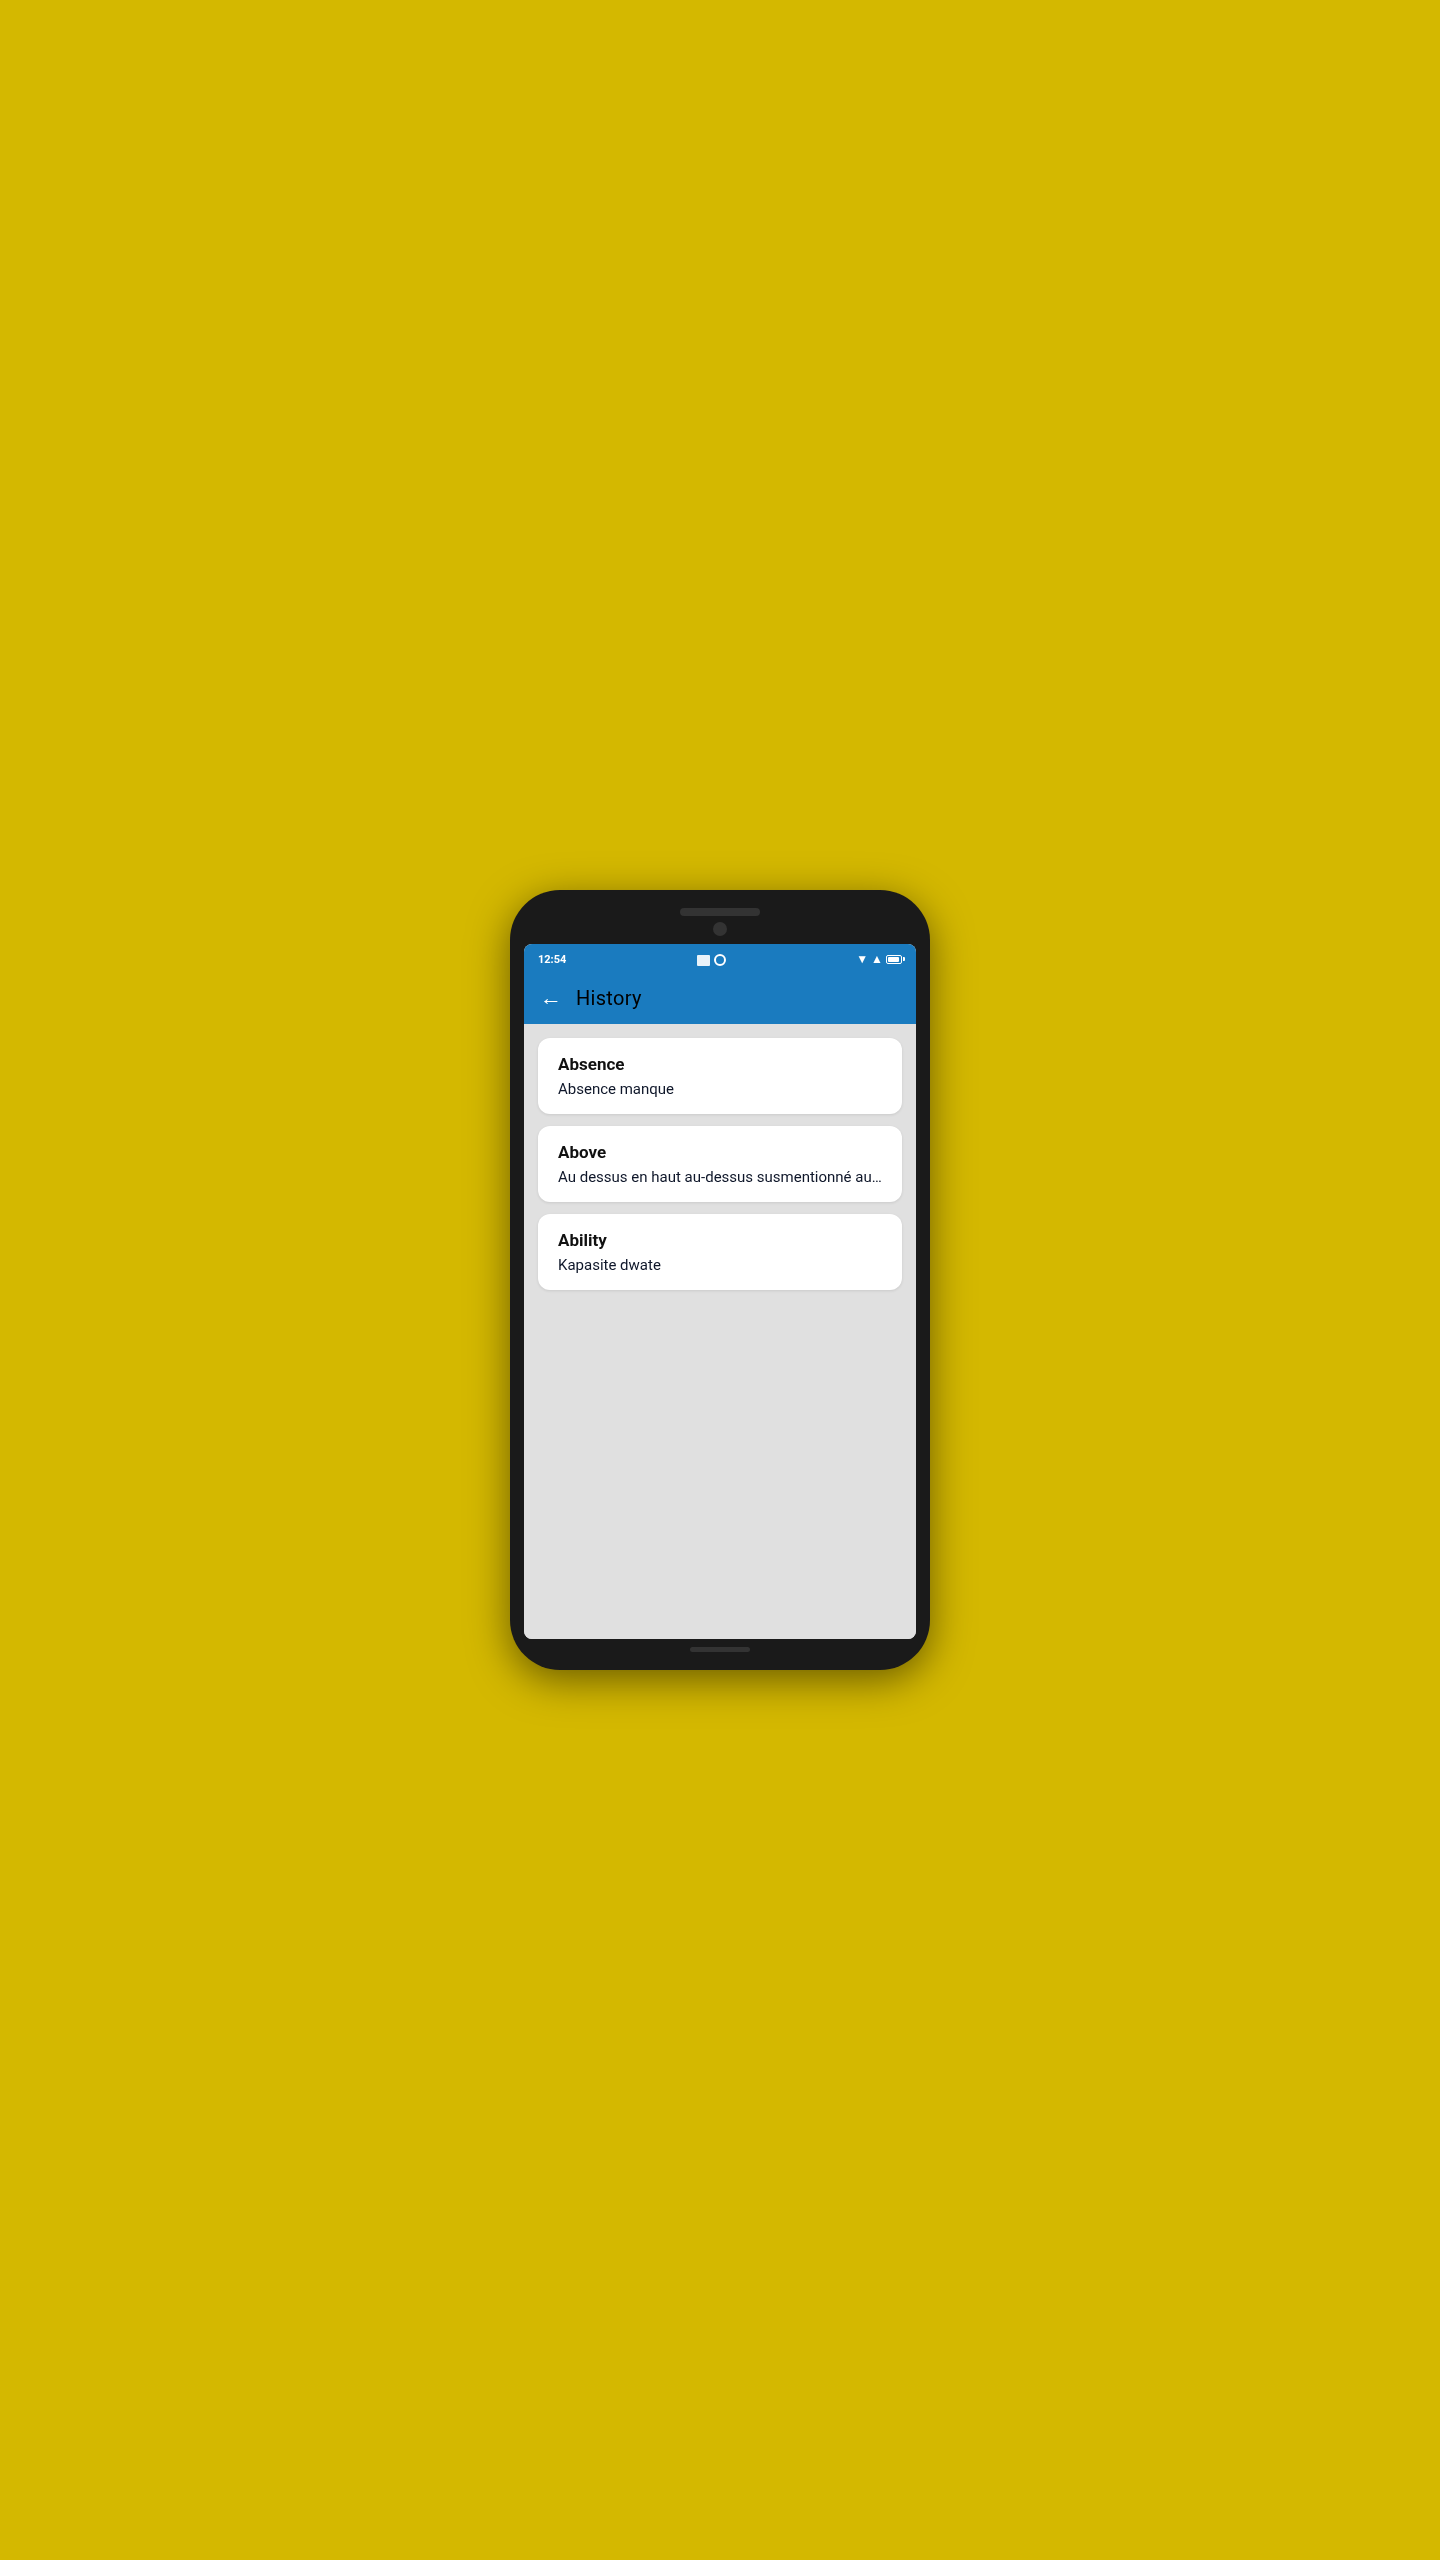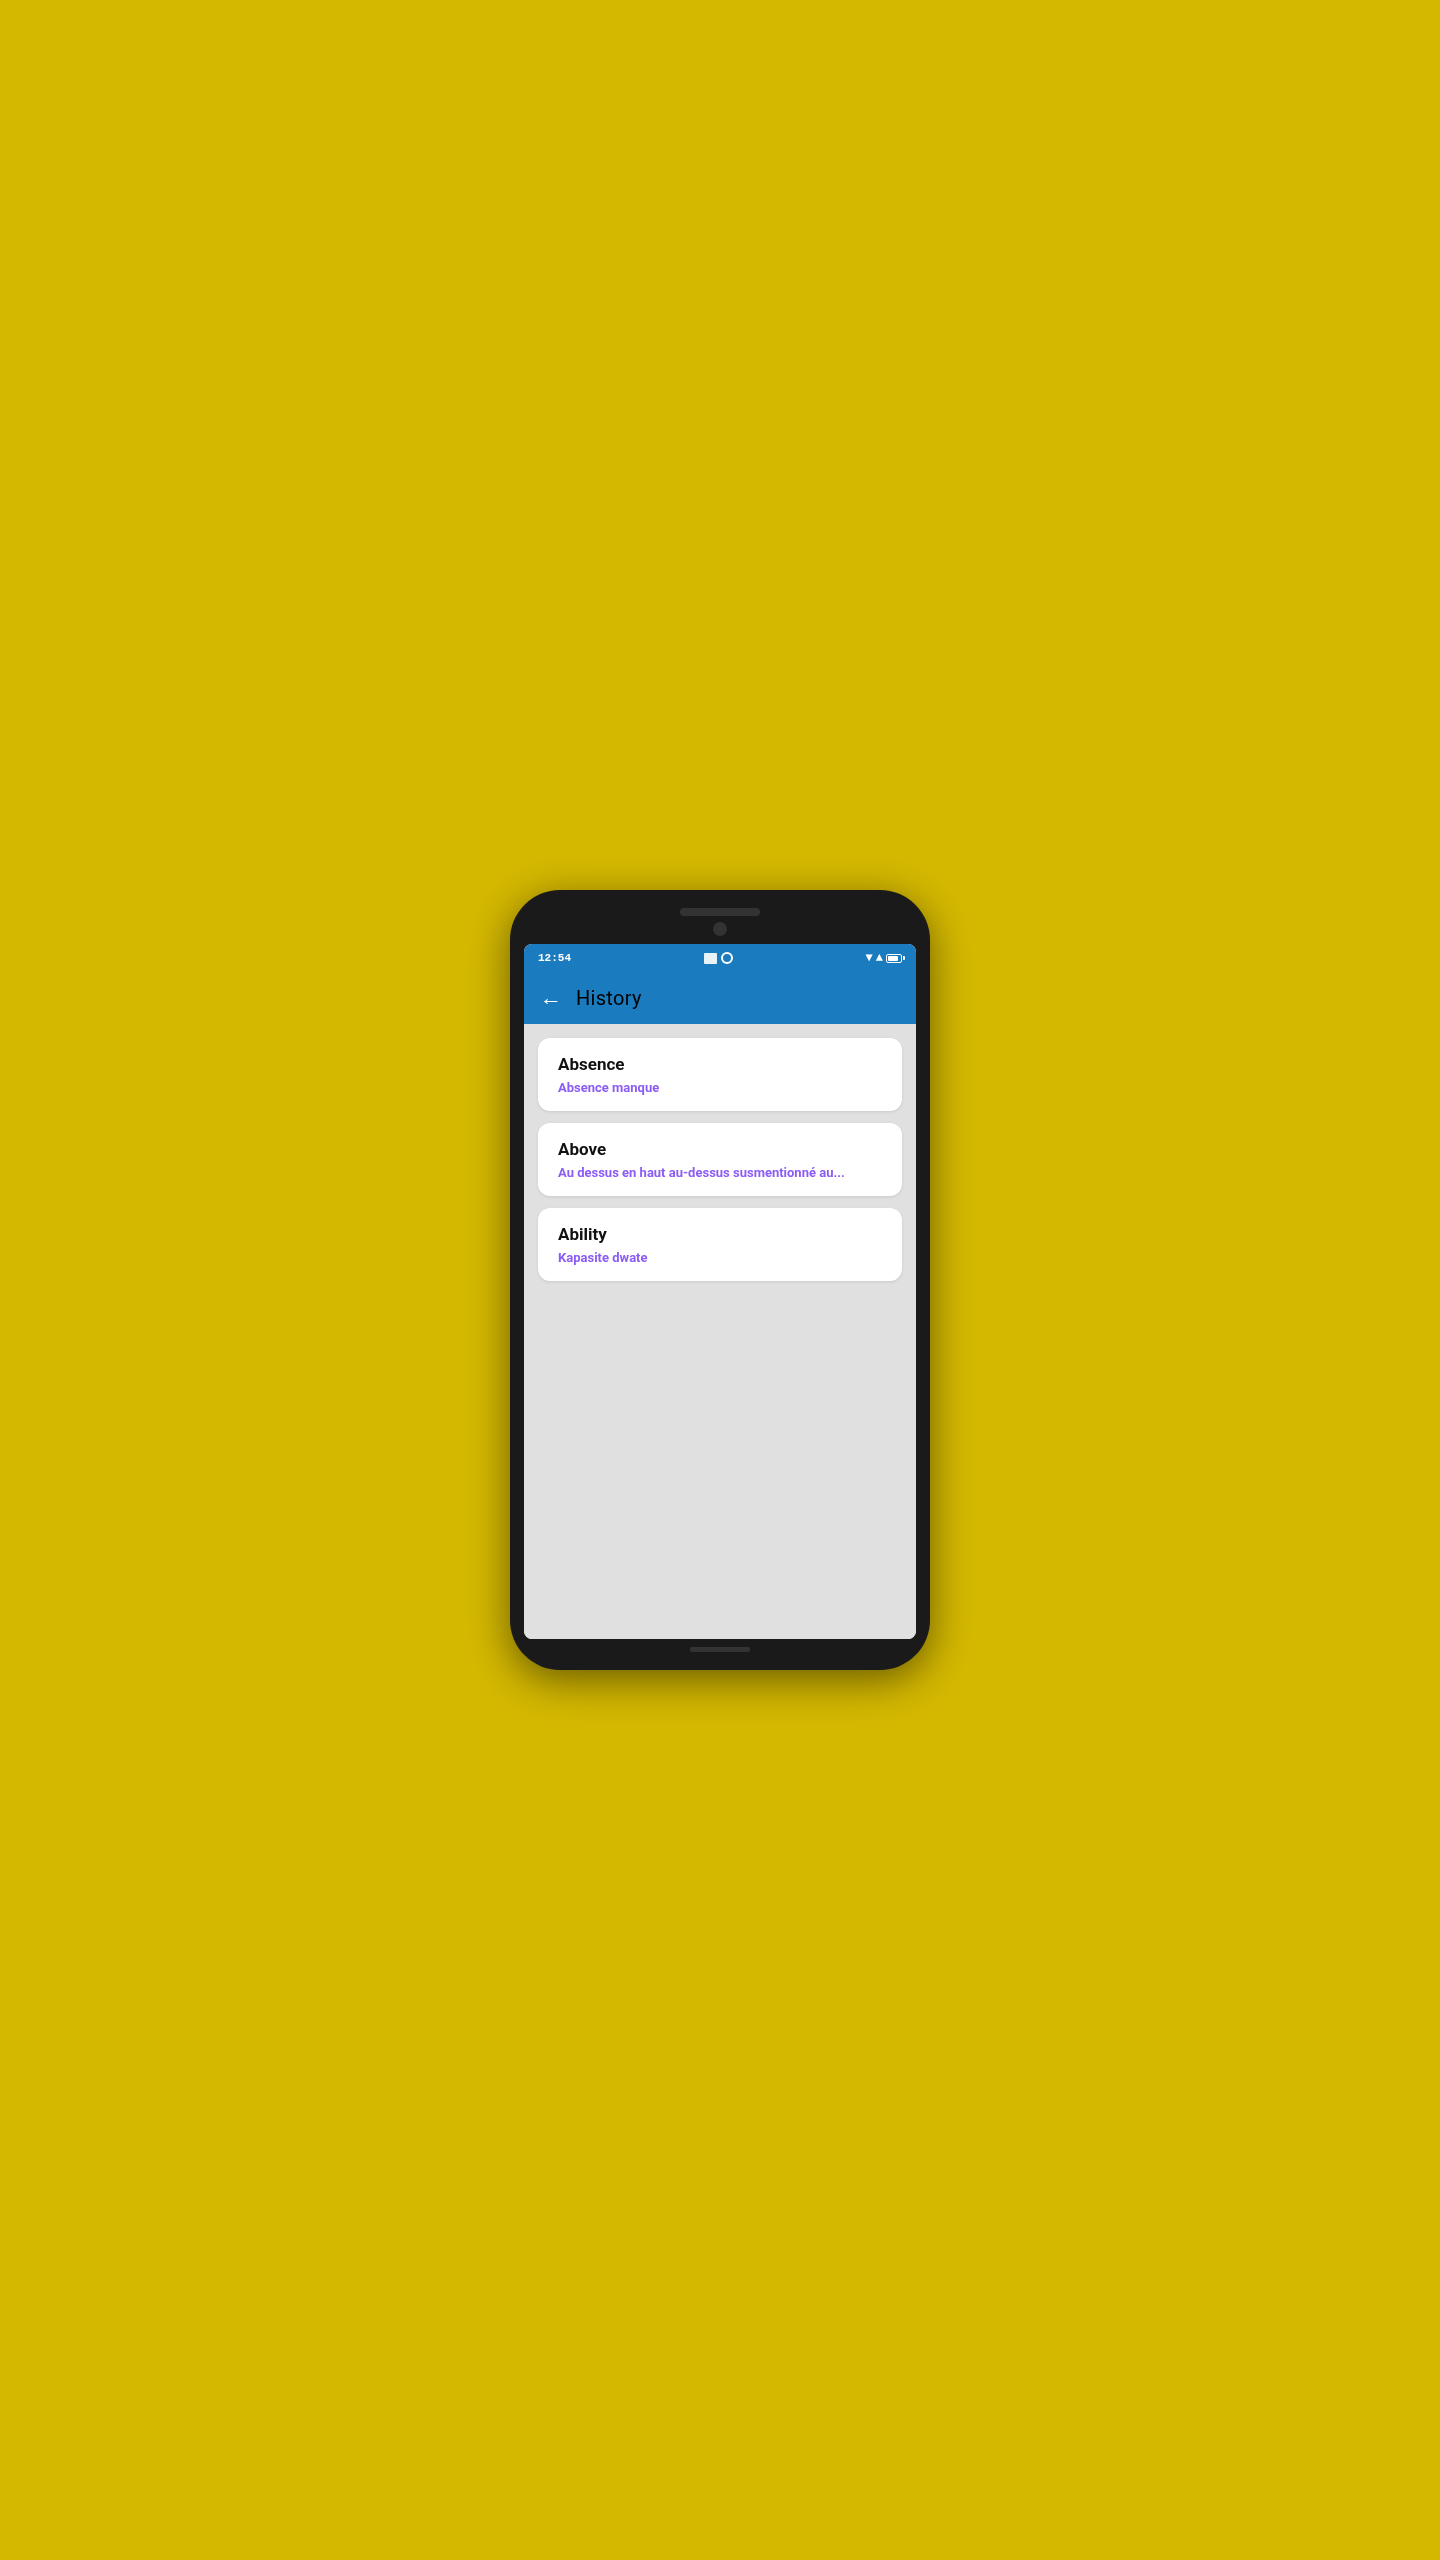--- a/index.html
+++ b/index.html
@@ -52,25 +52,24 @@
       background: #e8e8e8;
       border-radius: 8px;
       overflow: hidden;
       display: flex;
       flex-direction: column;
     }
 
     .status-bar {
       background: #1a7bbf;
       display: flex;
-      align-items: center;
+      align-items: flex-end;
       justify-content: space-between;
       padding: 6px 14px;
       height: 28px;
-      font-family: Liberation Mono, monospace;
     }
 
     .status-time {
       color: white;
       font-size: 11px;
       font-weight: bold;
     }
 
     .status-icons-right {
       display: flex;
@@ -150,23 +149,23 @@
     }
 
     .word-title {
       font-size: 17px;
       font-weight: 700;
       color: #111;
       margin-bottom: 6px;
     }
 
     .word-translation {
-      font-size: 13px;
-      color: #8b5cf6;
-      font-weight: 700;
+      font-size: 15px;
+      color: #0f172a;
+      font-weight: 400;
       white-space: nowrap;
       overflow: hidden;
       text-overflow: ellipsis;
     }
 
     .phone-bottom {
       margin-top: 8px;
       width: 60px;
       height: 5px;
       background: #333;

